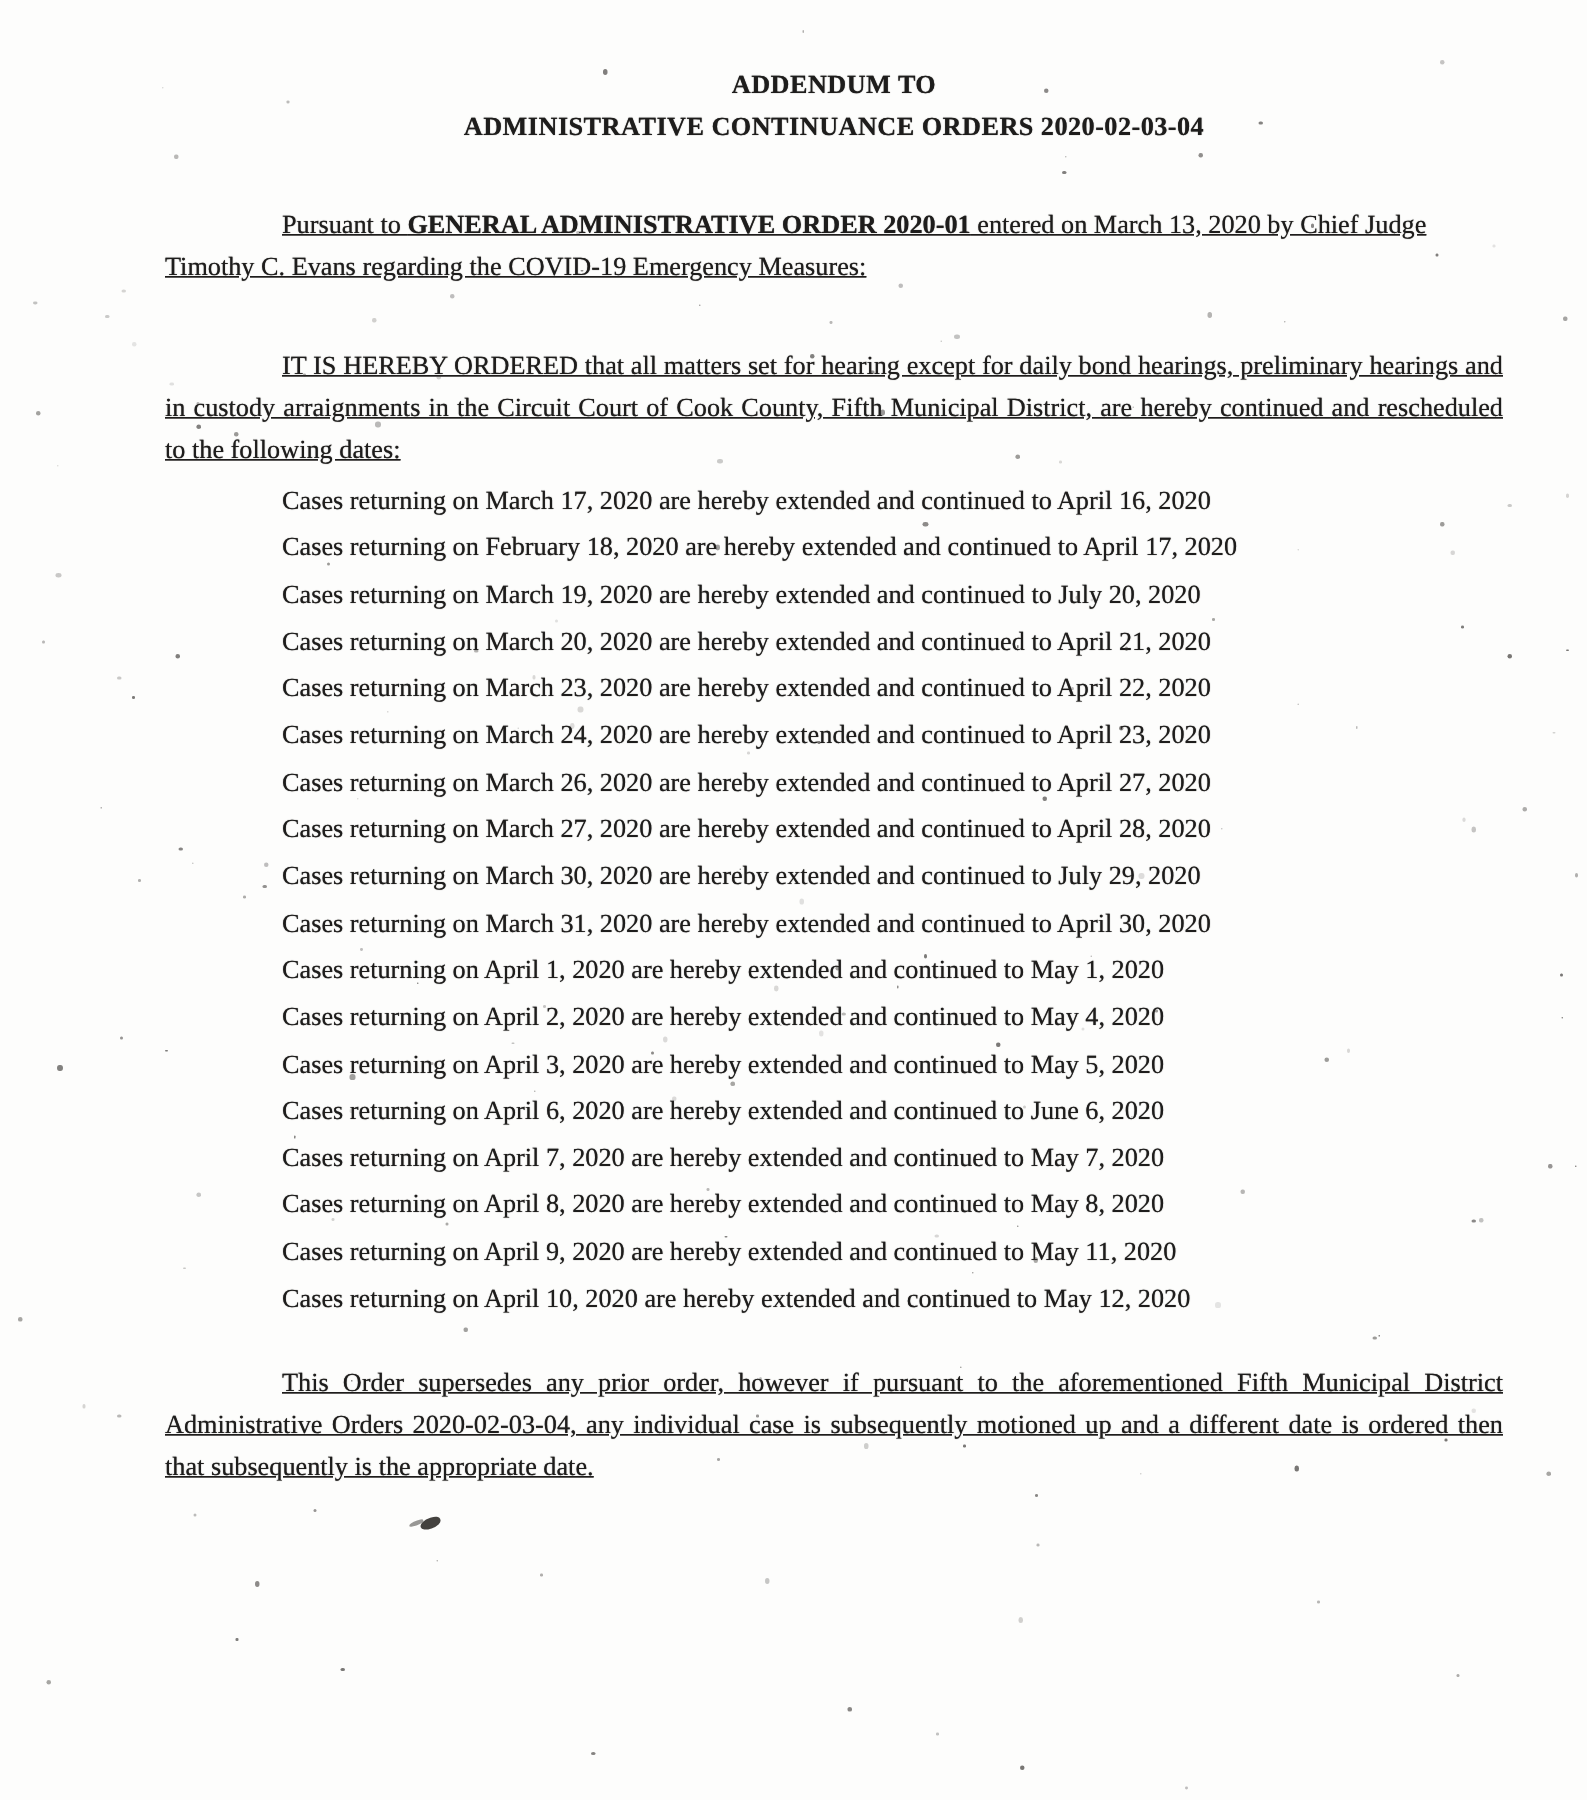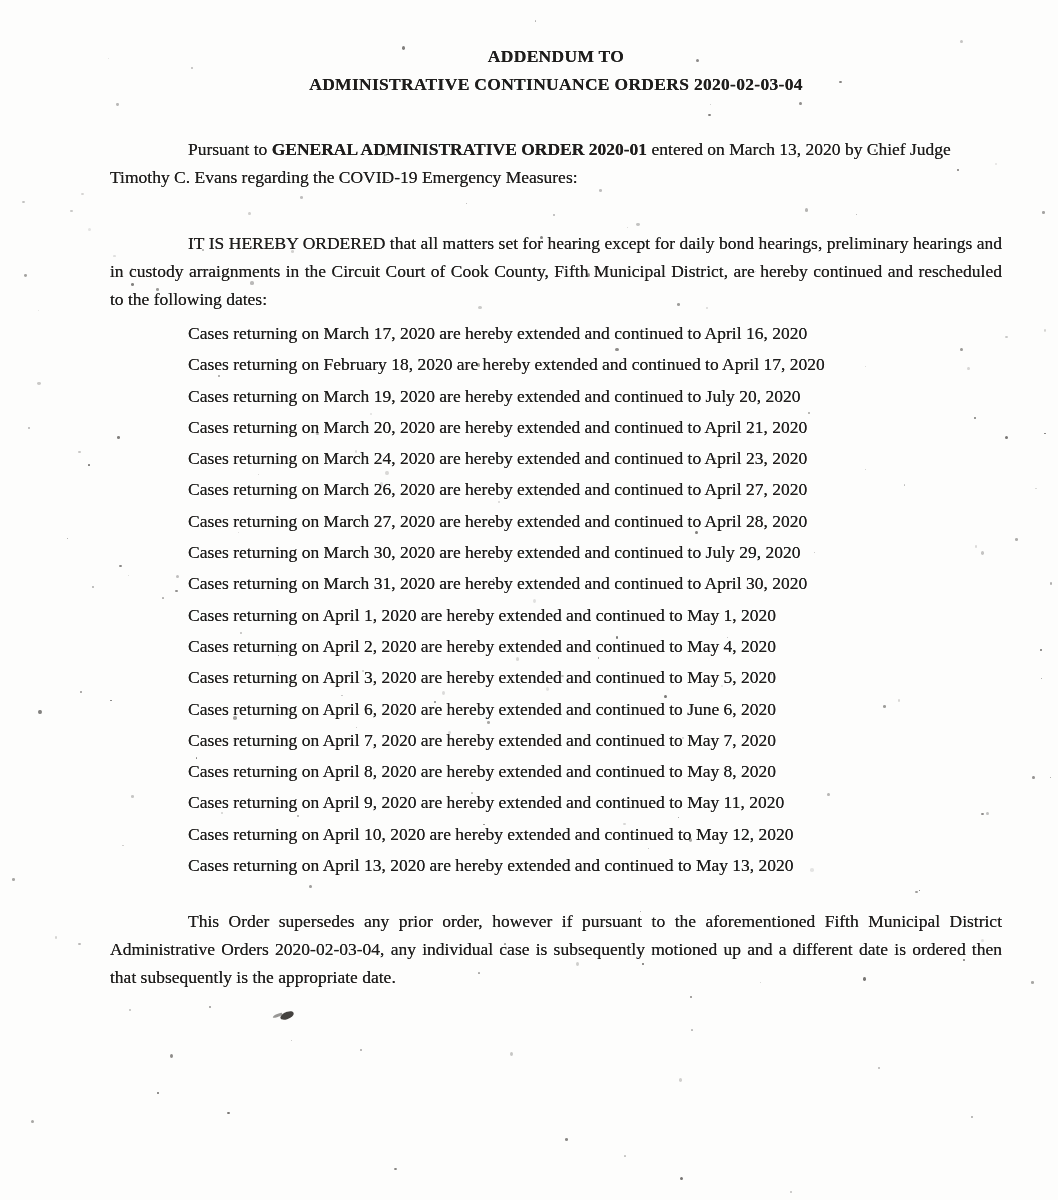--- a/index.html
+++ b/index.html
@@ -28,20 +28,21 @@
     font-weight: bold;
     font-size: 17.5px;
     line-height: 28px;
     letter-spacing: 0.3px;
   }
   .para {
     font-size: 17.5px;
     line-height: 28px;
     text-indent: 78px;
     margin: 0;
+    text-decoration: underline;
   }
   .para.intro {
     margin-top: 37px;
     max-width: 905px;
   }
   .para.order-clause {
     margin-top: 38px;
     text-align: justify;
   }
   .para.closing {
@@ -102,20 +103,21 @@
     <ul class="continuances">
 
         <li><span>Cases returning on </span><span>March 17, 2020</span><span> are hereby extended and continued to </span><span>April 16, 2020</span></li>
 
         <li><span>Cases returning on </span><span>February 18, 2020</span><span> are hereby extended and continued to </span><span>April 17, 2020</span></li>
 
         <li><span>Cases returning on </span><span>March 19, 2020</span><span> are hereby extended and continued to </span><span>July 20, 2020</span></li>
 
         <li><span>Cases returning on </span><span>March 20, 2020</span><span> are hereby extended and continued to </span><span>April 21, 2020</span></li>
 
+        <li><span>Cases returning on </span><span>March 23, 2020</span><span> are hereby extended and continued to </span><span>April 22, 2020</span></li>
 
         <li><span>Cases returning on </span><span>March 24, 2020</span><span> are hereby extended and continued to </span><span>April 23, 2020</span></li>
 
 
         <li><span>Cases returning on </span><span>March 26, 2020</span><span> are hereby extended and continued to </span><span>April 27, 2020</span></li>
 
         <li><span>Cases returning on </span><span>March 27, 2020</span><span> are hereby extended and continued to </span><span>April 28, 2020</span></li>
 
         <li><span>Cases returning on </span><span>March 30, 2020</span><span> are hereby extended and continued to </span><span>July 29, 2020</span></li>
 
@@ -130,21 +132,20 @@
         <li><span>Cases returning on </span><span>April 6, 2020</span><span> are hereby extended and continued to </span><span>June 6, 2020</span></li>
 
         <li><span>Cases returning on </span><span>April 7, 2020</span><span> are hereby extended and continued to </span><span>May 7, 2020</span></li>
 
         <li><span>Cases returning on </span><span>April 8, 2020</span><span> are hereby extended and continued to </span><span>May 8, 2020</span></li>
 
         <li><span>Cases returning on </span><span>April 9, 2020</span><span> are hereby extended and continued to </span><span>May 11, 2020</span></li>
 
         <li><span>Cases returning on </span><span>April 10, 2020</span><span> are hereby extended and continued to </span><span>May 12, 2020</span></li>
 
-        <li><span>Cases returning on </span><span>April 13, 2020</span><span> are hereby extended and continued to </span><span>May 13, 2020</span></li>
 
 
       </ul>
 
     <p class="para closing">This Order supersedes any prior order, however if pursuant to the aforementioned Fifth Municipal District Administrative Orders 2020-02-03-04, any individual case is subsequently motioned up and a different date is ordered then that subsequently is the appropriate date.</p>
 
   </div>
 
   <div class="ink-smudge"></div>
   <div class="noise-layer">

